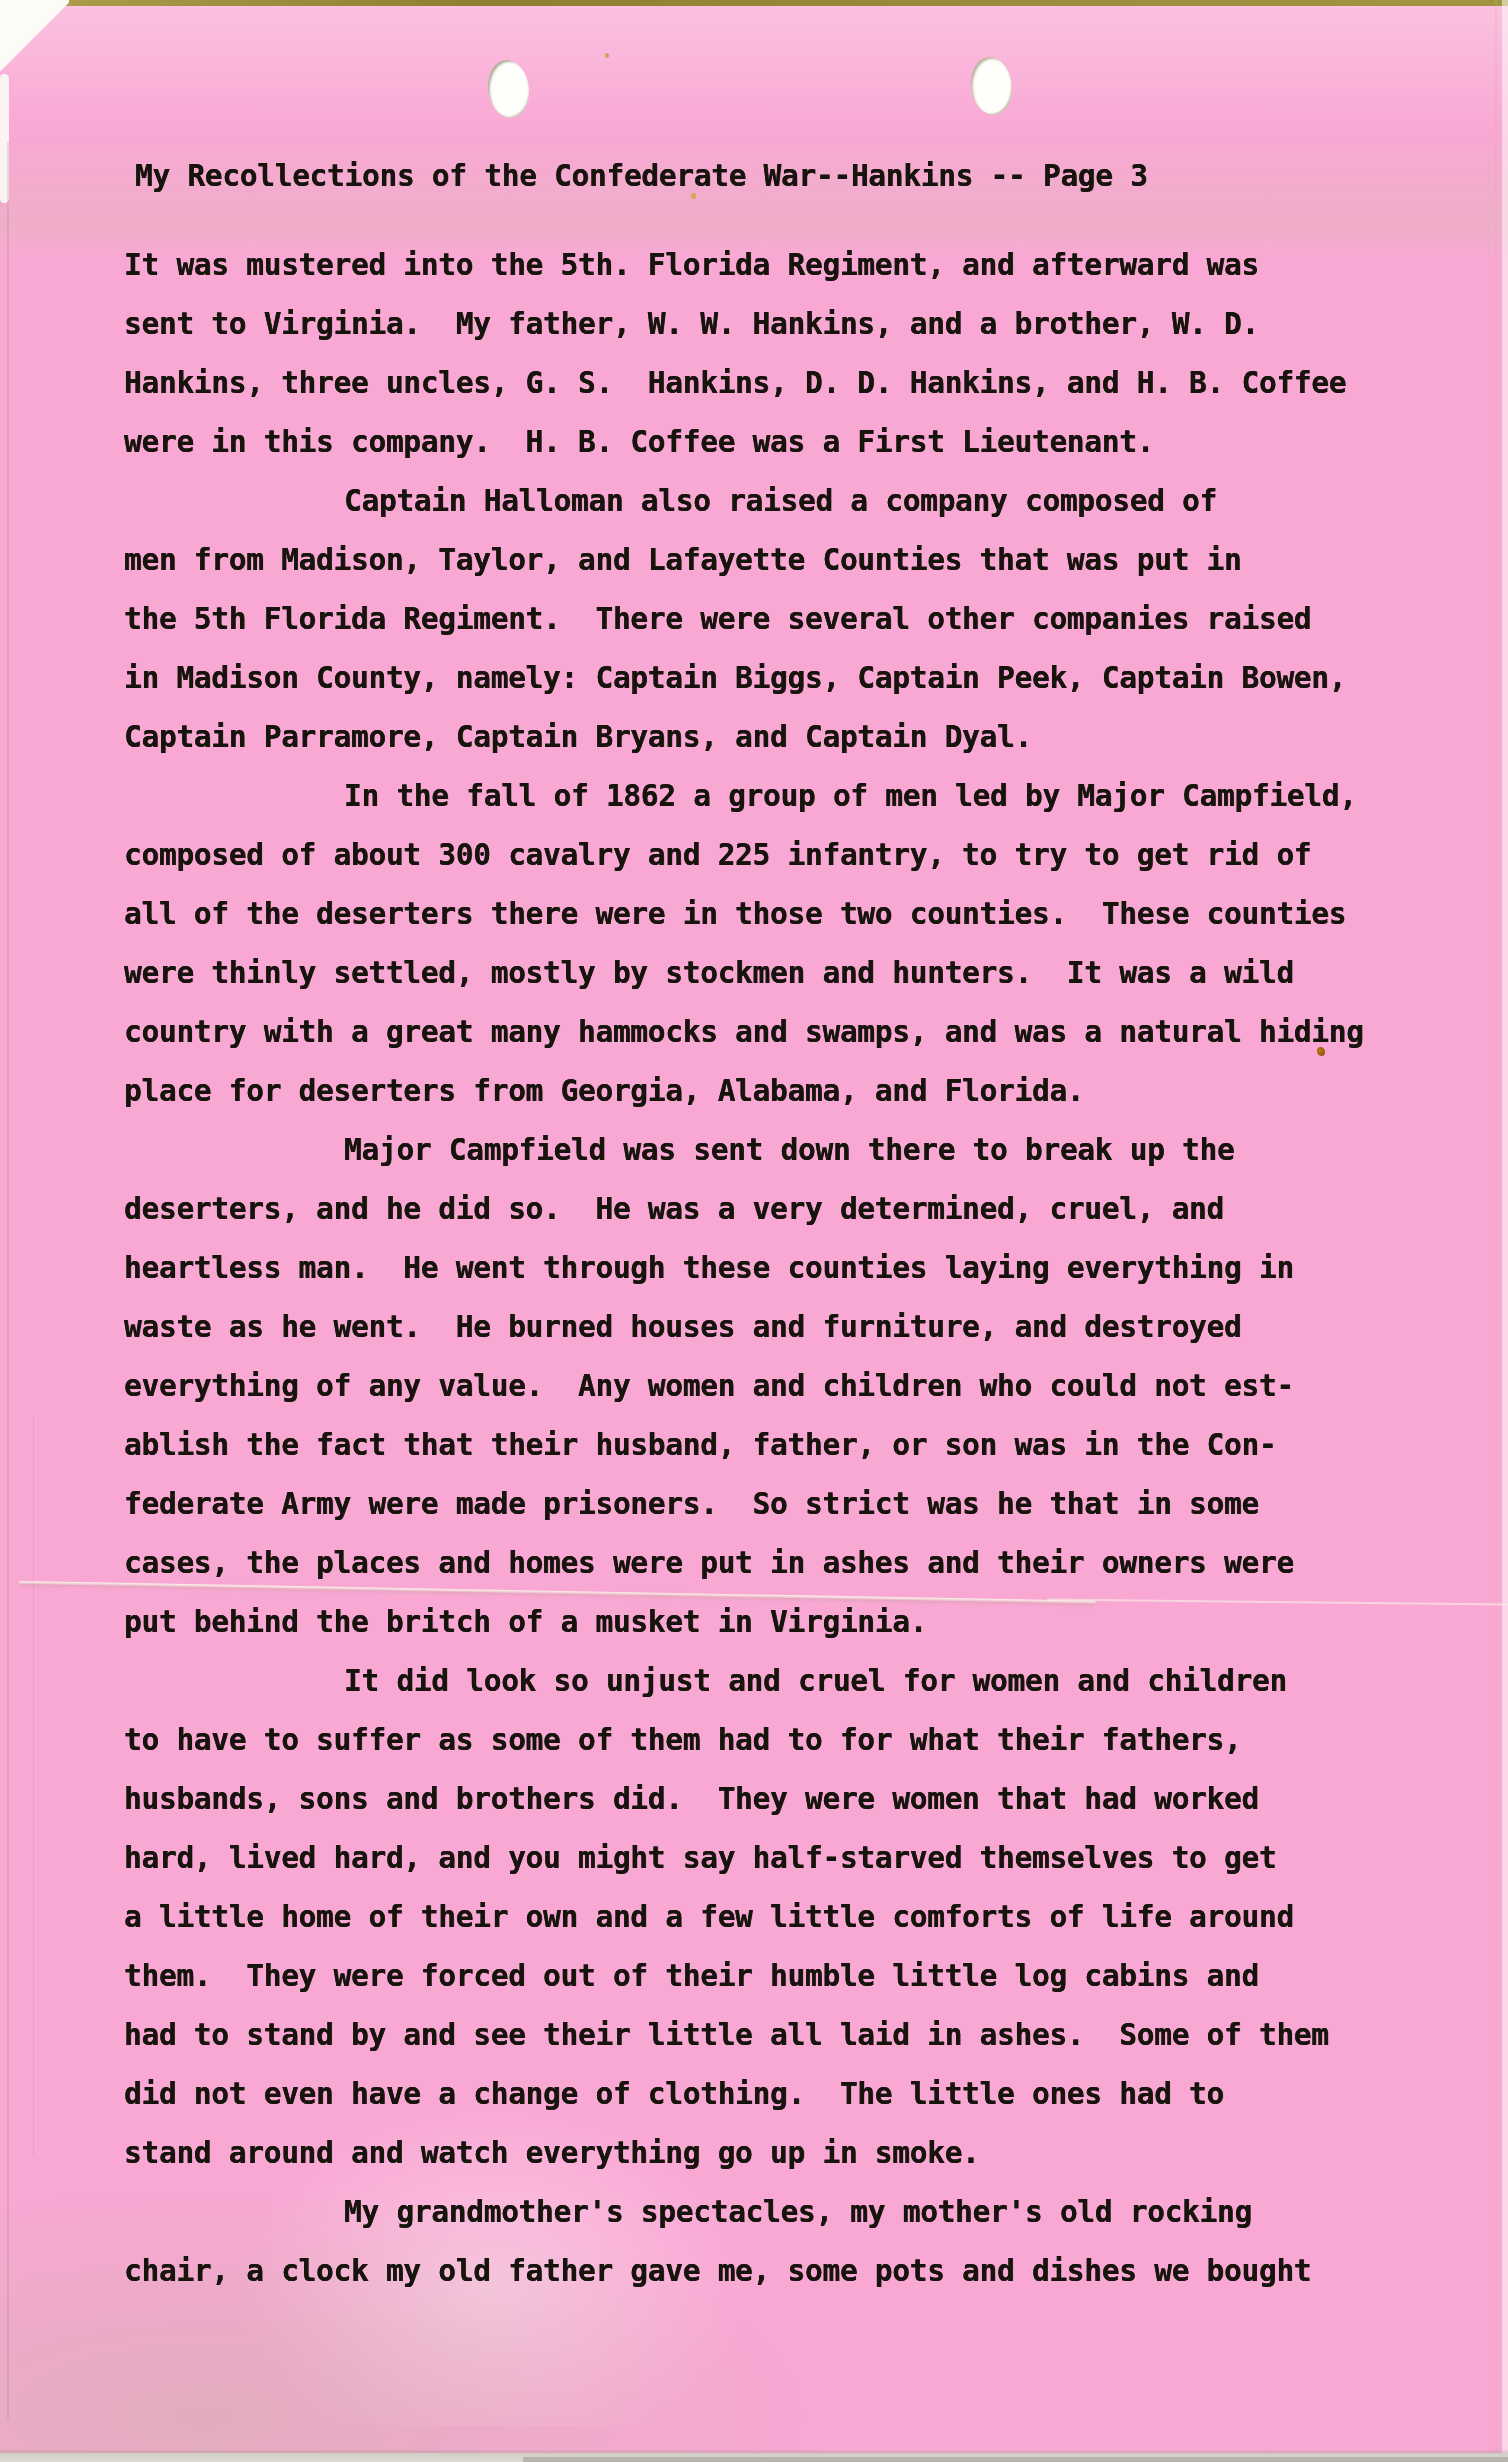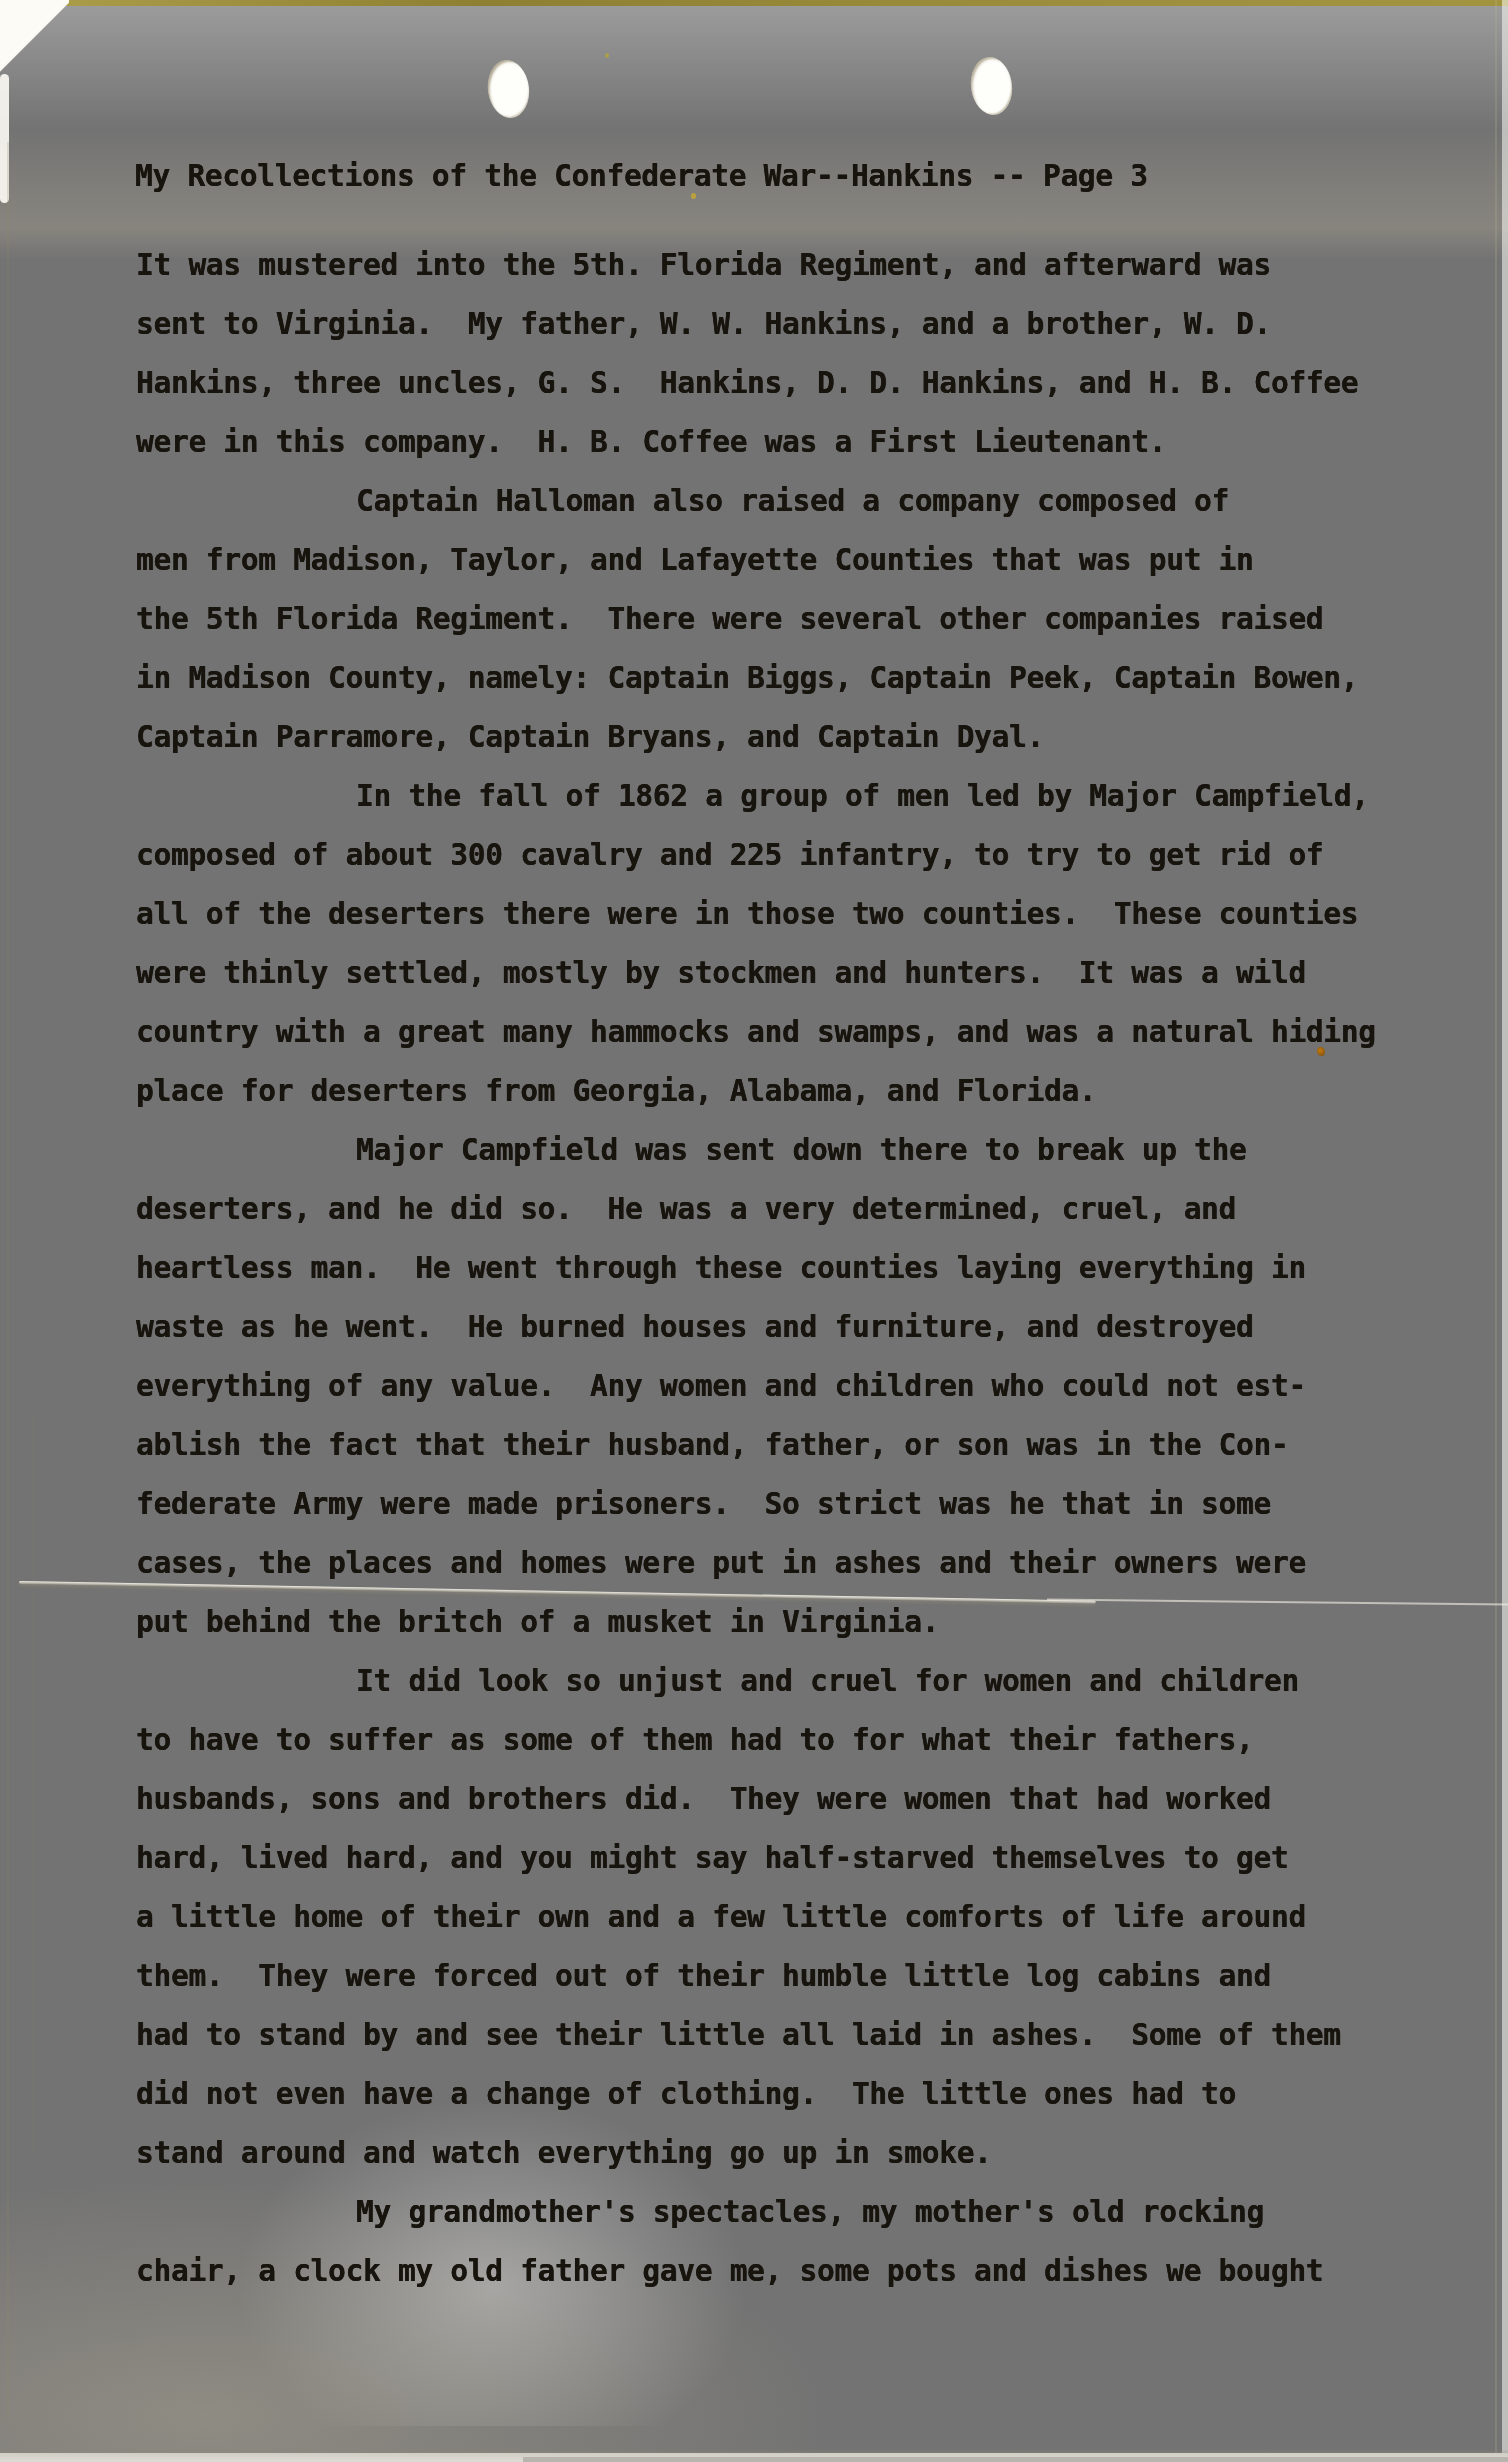--- a/index.html
+++ b/index.html
@@ -1,19 +1,19 @@
 <!DOCTYPE html>
 <html style="font-size:9.8px"><head>
 <meta charset="utf-8">
 <style>
   html,body{margin:0;padding:0;background:#d8d5cc;}
   .page{
     position:relative;
     width:1508px;height:2462px;
-    background:#737373;
+    background:#f9a8d4;
     overflow:hidden;
     font-family:"DejaVu Sans Mono","Liberation Mono",monospace;
   }
   
   .shade-top{position:absolute;left:0;top:0;right:0;height:259px;
     background:linear-gradient(180deg, rgba(255,255,255,0.30) 0%, rgba(255,255,255,0) 50%,
       rgba(205,195,165,0.16) 76%, rgba(205,195,165,0.22) 88%, rgba(255,255,255,0) 100%);}
   .shade-bottom{position:absolute;left:0;bottom:8.6px;width:923px;height:308px;
     background:radial-gradient(ellipse at 22% 88%, rgba(188,180,156,0.38), rgba(188,180,156,0) 62%);}
   .shade-mid{position:absolute;left:215px;top:2081px;width:554px;height:345px;
@@ -59,21 +59,21 @@
     position:absolute;
     font-weight:700;
     font-size:29.5px;
     letter-spacing:-0.3px;
     color:#17140e;
     white-space:pre;
     text-shadow:0 0 0.6px rgba(23,20,14,0.85), 0.4px 0.4px 0.6px rgba(23,20,14,0.45);
     filter:blur(0.2px);
   }
   .header-line{left:135px;top:147px;height:59px;line-height:59px;}
-  .body-lines{left:136px;top:236px;}
+  .body-lines{left:124px;top:236px;}
   .body-lines .line{height:59px;line-height:59px;}
   .body-lines .line.indent{padding-left:220px;}
 </style>
 </head>
 <body>
 
 <div class="page">
 
   <div class="shade-top"></div>
   <div class="shade-mid"></div>

